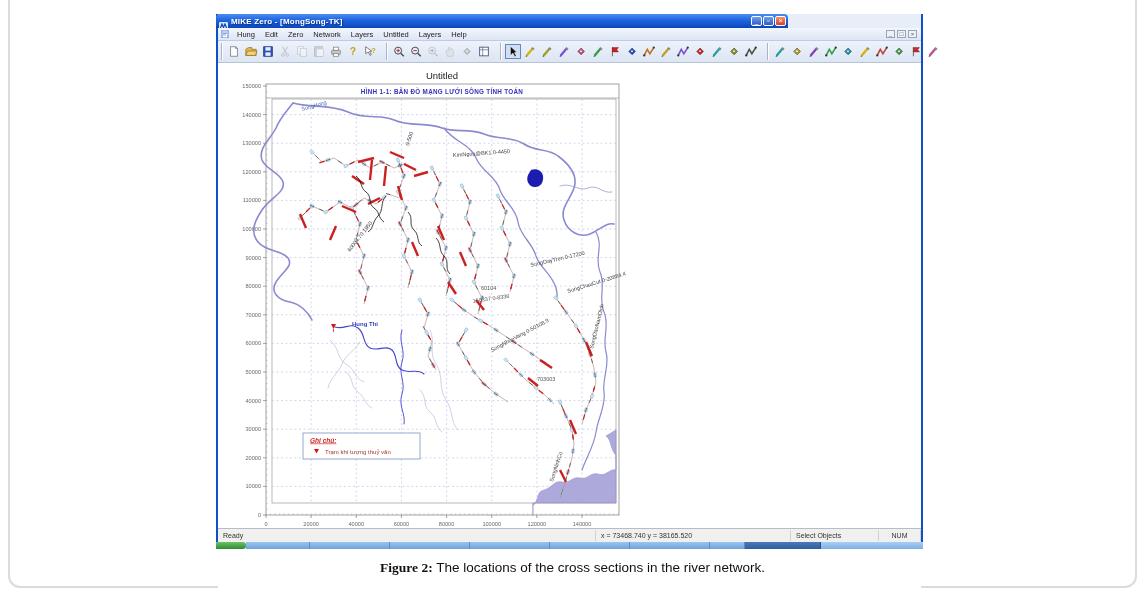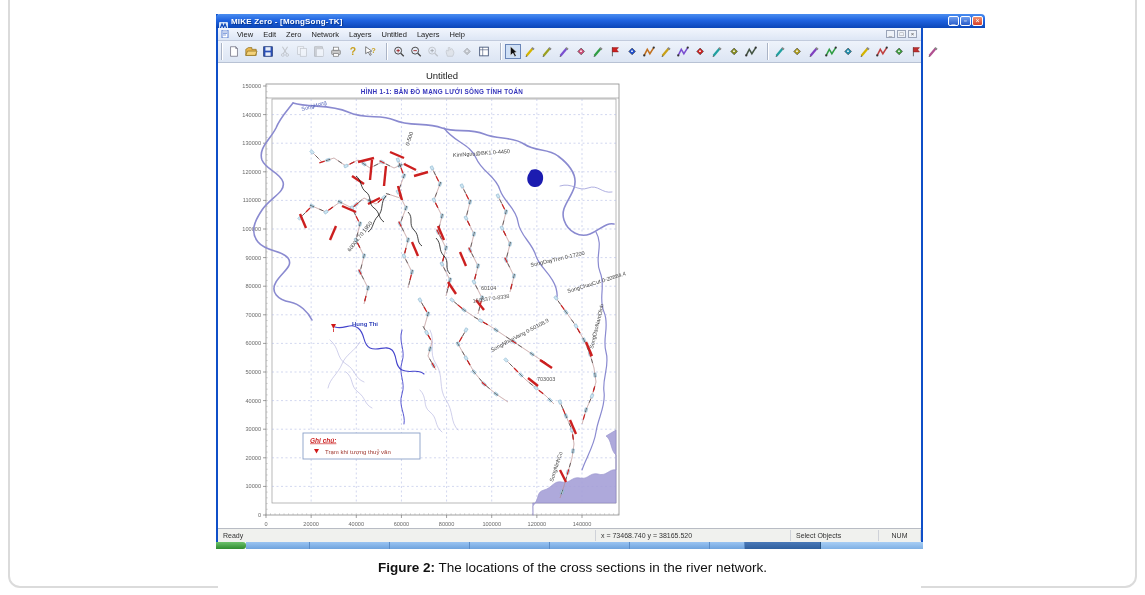--- a/index.html
+++ b/index.html
@@ -7,21 +7,21 @@
   body { font-family:"Liberation Sans", sans-serif; }
   .page { position:relative; width:1145px; height:595px; background:#fff; overflow:hidden; }
 
   .figure-border { position:absolute; left:8px; top:-14px; width:1129px; height:602px;
     border:2px solid #dbdbdb; border-radius:12px; pointer-events:none; }
 
   
   .app-window { position:absolute; left:216px; top:14px; width:707px; height:528px;
     border-left:2px solid #0f4fc8; border-right:2px solid #0f4fc8; border-bottom:2px solid #0f4fc8;
     background:#e8eef8; }
-  .titlebar { position:absolute; left:-2px; top:0; width:769px; height:14px;
+  .titlebar { position:absolute; left:-2px; top:0; width:572px; height:14px;
     background:linear-gradient(180deg,#4a8df0 0%,#1f63e0 45%,#0b46b8 100%);
     border-radius:4px 4px 0 0; display:flex; align-items:center; padding:0 2px 0 3px; }
   .app-icon { width:9px; height:9px; margin-right:3px; flex:0 0 auto; }
   .title-text { color:#fff; font-size:8px; font-weight:bold; letter-spacing:.2px;
     text-shadow:1px 1px 1px #06338a; white-space:nowrap; overflow:hidden; flex:1; }
   .win-btns { display:flex; gap:1px; }
   .win-btn { width:11px; height:10px; border-radius:2px; border:1px solid #fff;
     font-size:7px; line-height:8px; color:#fff; text-align:center;
     background:linear-gradient(180deg,#6f9ef0,#2a5cc8); cursor:pointer; }
   .win-btn.close { background:linear-gradient(180deg,#f0926e,#d8402a); }
@@ -63,21 +63,21 @@
   .taskbar { position:absolute; left:216px; top:542px; width:707px; height:7px; display:flex; overflow:hidden; }
   .tb-seg { height:7px; flex:0 0 auto; }
   .tb-seg.start { background:linear-gradient(180deg,#6cc26c,#2f8b2f); border-radius:0 3px 3px 0; }
   .tb-seg.light { background:linear-gradient(180deg,#9ac4f2,#6fa3dd); border-right:1px solid #5b8cc6; }
   .tb-seg.dark  { background:linear-gradient(180deg,#4a79b8,#2f5f9e); border-right:1px solid #27517f; }
   .tb-seg.tail  { background:linear-gradient(180deg,#a8cef5,#7fb0e4); }
 
   
   .caption { position:absolute; left:0; top:560px; width:1145px; text-align:center;
     font-size:13.5px; color:#111; }
-  .caption b { font-weight:bold; }
+  .caption b { font-weight:bold;font-family:Liberation Serif, serif; }
 </style>
 </head>
 <body>
 
 <div class="page">
   <div class="figure-border"></div>
 
   <div class="app-window">
 
     <div class="titlebar">
@@ -96,21 +96,21 @@
     </div>
 
     <div class="menubar">
       <span class="menu-docicon">
         <svg viewBox="0 0 8 8">
             <rect x="1" y="0" width="6" height="8" fill="#fff" stroke="#3a66c8" stroke-width="0.8"></rect>
             <path d="M2,2 h4 M2,3.5 h4 M2,5 h3" stroke="#3a66c8" stroke-width="0.6"></path>
           </svg>
       </span>
       <span id="menu-items" style="display:flex;">
-          <span class="menu-item">View</span>
+          <span class="menu-item">Hung</span>
           <span class="menu-item">Edit</span>
           <span class="menu-item">Zero</span>
           <span class="menu-item">Network</span>
           <span class="menu-item">Layers</span>
           <span class="menu-item">Untitled</span>
           <span class="menu-item">Layers</span>
           <span class="menu-item">Help</span>
         </span>
       <span class="mdi-btns" id="mdi-btns">
           <span class="mdi-btn">_</span>

